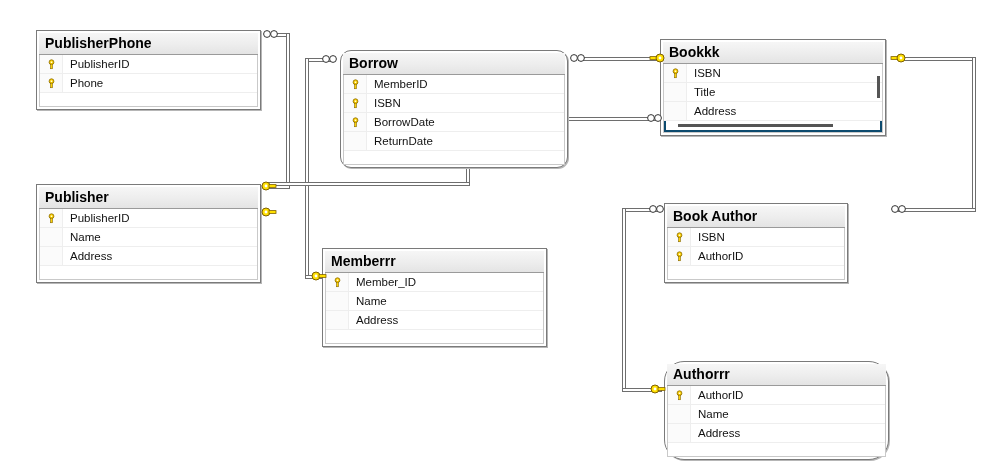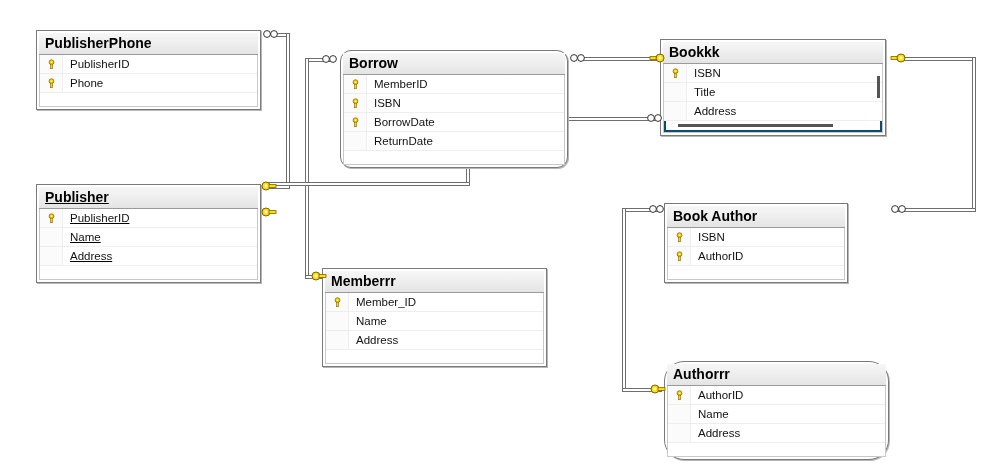--- a/index.html
+++ b/index.html
@@ -301,21 +301,21 @@
         <div class="key-cell"></div>
         <div class="field-name">Address</div>
       </div>
       <div class="vscroll"></div>
       <div class="hscroll-track">
         <div class="hscroll-thumb" style="left:12px; bottom:3px;"></div>
       </div>
     </div>
   </div>
 
-  <div class="table-box" style="left:36px; top:184px; width:225px;text-decoration:underline;">
+  <div class="table-box" style="left:36px; top:184px; width:225px;">
     <div class="table-title">Publisher</div>
     <div class="fields">
       <div class="field-row">
         <div class="key-cell">
           <svg class="key-glyph" viewBox="0 0 12 12">
               <circle cx="6" cy="3.5" r="2.6" fill="#ffd400" stroke="#8a6a00" stroke-width="0.9"></circle>
               <circle cx="6" cy="3.5" r="0.9" fill="#ffffff"></circle>
               <rect x="5.1" y="5.6" width="1.8" height="5" fill="#ffd400" stroke="#8a6a00" stroke-width="0.7"></rect>
             </svg>
         </div>
@@ -326,21 +326,21 @@
         <div class="field-name">Name</div>
       </div>
       <div class="field-row">
         <div class="key-cell"></div>
         <div class="field-name">Address</div>
       </div>
       <div class="filler-row"></div>
     </div>
   </div>
 
-  <div class="table-box" style="left:322px; top:248px; width:225px;margin-top:20px;">
+  <div class="table-box" style="left:322px; top:248px; width:225px;">
     <div class="table-title">Memberrr</div>
     <div class="fields">
       <div class="field-row">
         <div class="key-cell">
           <svg class="key-glyph" viewBox="0 0 12 12">
               <circle cx="6" cy="3.5" r="2.6" fill="#ffd400" stroke="#8a6a00" stroke-width="0.9"></circle>
               <circle cx="6" cy="3.5" r="0.9" fill="#ffffff"></circle>
               <rect x="5.1" y="5.6" width="1.8" height="5" fill="#ffd400" stroke="#8a6a00" stroke-width="0.7"></rect>
             </svg>
         </div>

